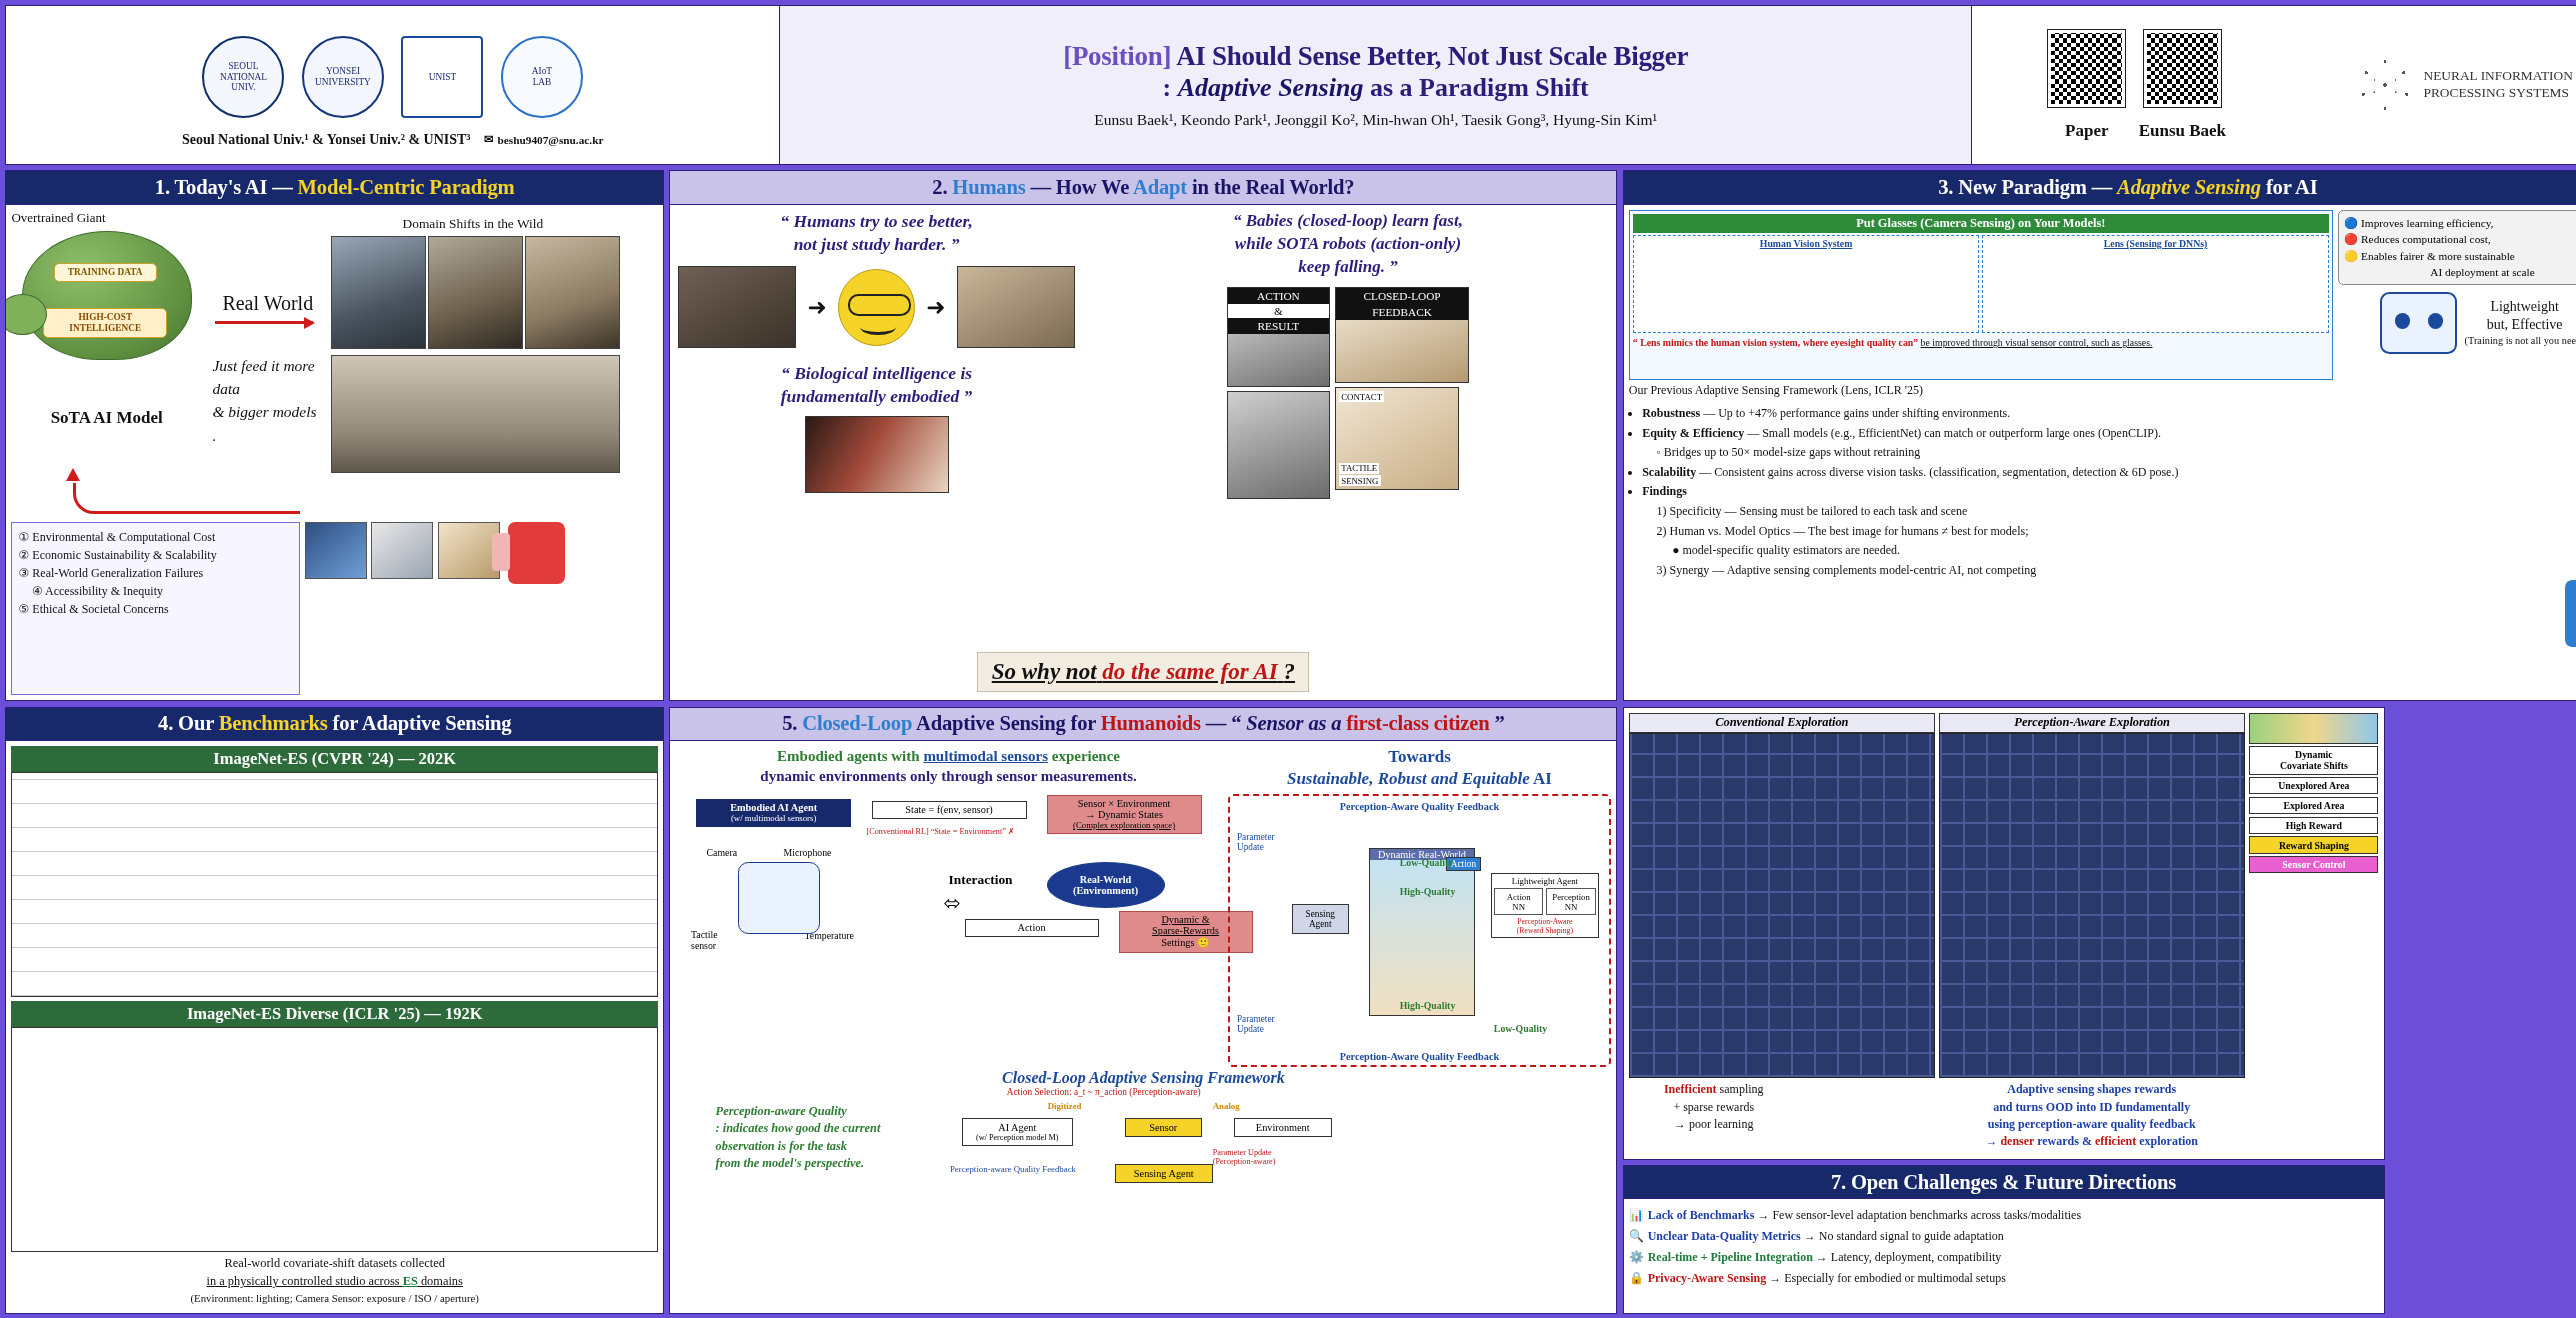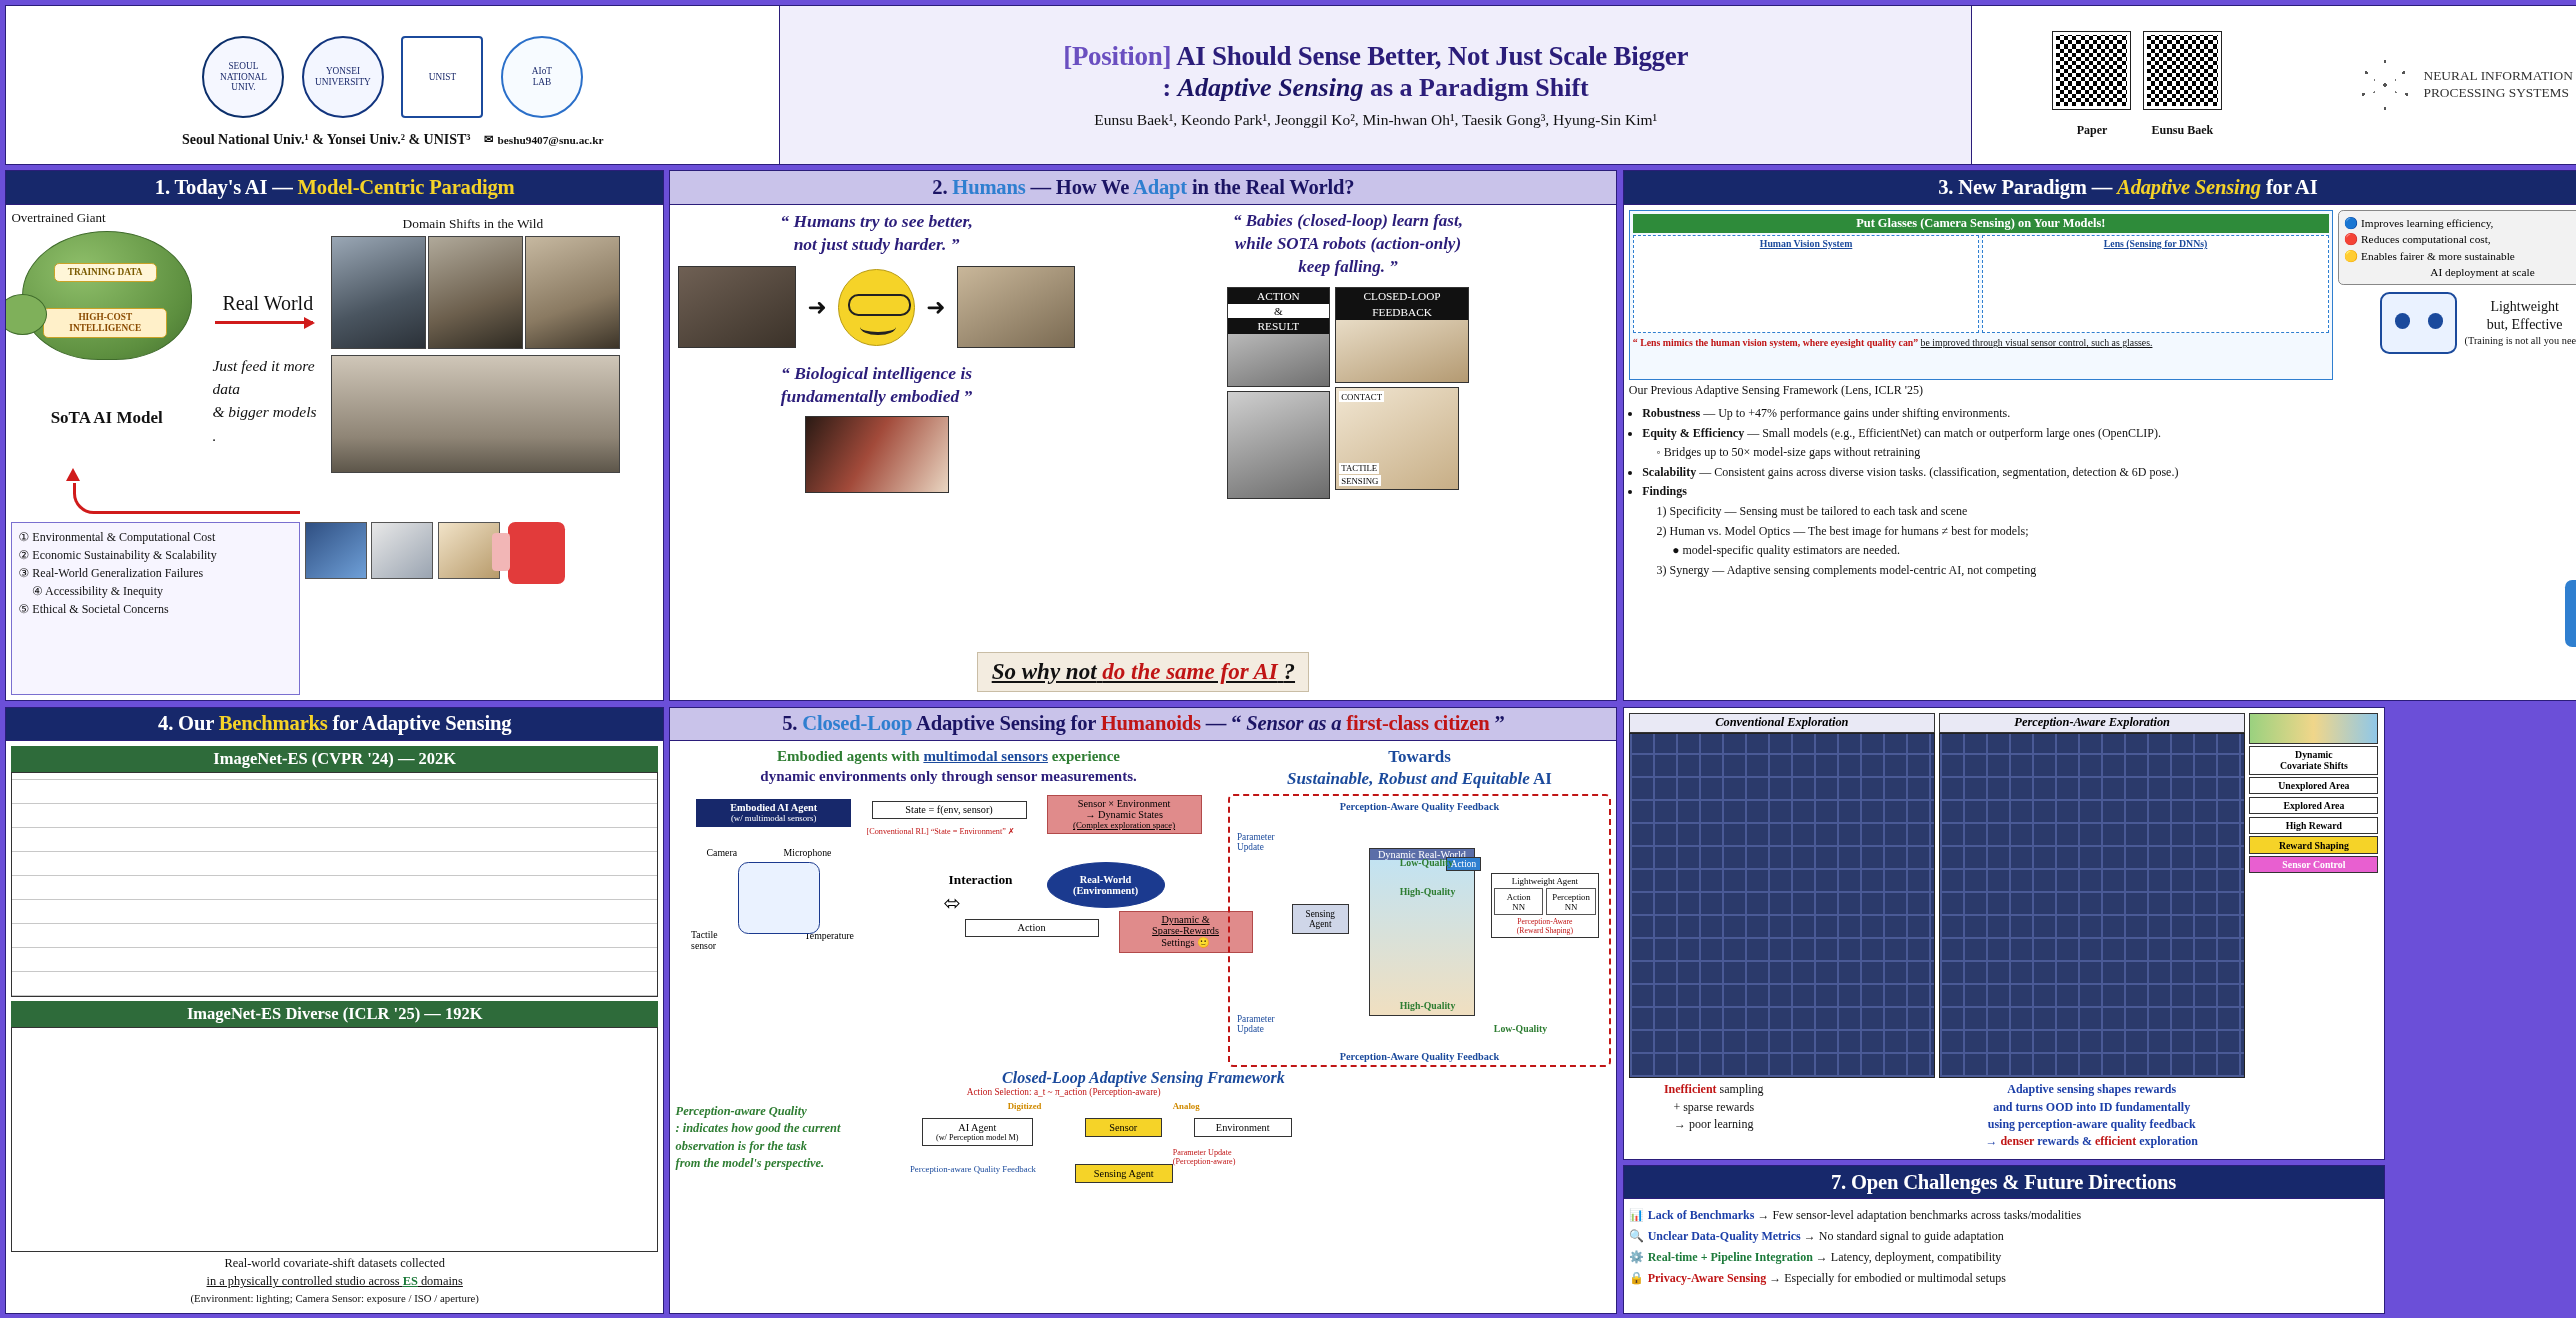--- a/index.html
+++ b/index.html
@@ -66,21 +66,21 @@
   }
   .qr-block { display: flex; flex-direction: column; align-items: center; }
   .qr {
     width: 77px; height: 77px;
     background:
       repeating-linear-gradient(90deg,#000 0 4.1px,#fff 4.1px 8.2px),
       repeating-linear-gradient(0deg,#000 0 4.1px,#fff 4.1px 8.2px);
     background-blend-mode: difference;
     border: 3.1px solid #fff; outline: 1px solid #222;
   }
-  .qr-label { font-size: 12px; font-weight: bold; margin-top: 14px; color:#111; }
+  .qr-label { font-size: 17px; font-weight: bold; margin-top: 14px; color:#111; }
   .neurips {
     width: 330px; display:flex; align-items:center; justify-content:center; gap: 7.2px;
     padding-right: 7.2px;
   }
   .neurips-dots {
     width: 62px; height: 62px; border-radius: 50%;
     background:
       radial-gradient(circle at 20% 30%, #555 1.5px, transparent 1.5px),
       radial-gradient(circle at 50% 12%, #555 1.5px, transparent 1.5px),
       radial-gradient(circle at 80% 30%, #555 1.5px, transparent 1.5px),
@@ -701,21 +701,21 @@
               <div style="position:absolute;left:170px;top:90px;font-size:9.8px;color:#2e7d32;font-weight:bold;">High-Quality</div>
               <div style="position:absolute;left:170px;bottom:54px;font-size:9.8px;color:#2e7d32;font-weight:bold;">High-Quality</div>
               <div style="position:absolute;right:62px;bottom:31px;font-size:9.8px;color:#2e7d32;font-weight:bold;">Low-Quality</div>
               <div style="position:absolute;left:0;right:0;bottom:3.1px;text-align:center;font-size:10.3px;color:#1b4a9c;font-weight:bold;">Perception-Aware Quality Feedback</div>
             </div>
           </div>
         </div>
 
         <div class="cl-title">Closed-Loop Adaptive Sensing Framework</div>
         <div style="display:flex;gap:7.2px;flex:1;">
-          <div style="width:222px;padding-top:15.5px;">
+          <div style="width:222px;padding-top:15.5px;margin-left:40px;">
             <div class="pq">Perception-aware Quality</div>
             <div class="pq s">: indicates how good the current</div>
             <div class="pq s">observation is for the task</div>
             <div class="pq s">from the model's perspective.</div>
           </div>
           <div class="small-flow" style="flex:1;">
             <div style="position:absolute;left:62px;top:0;font-size:9.3px;color:#c01515;">Action Selection: a_t ~ π_action (Perception-aware)</div>
             <div style="position:absolute;left:103px;top:13.4px;font-size:8.8px;color:#d08a00;font-weight:bold;">Digitized</div>
             <div style="position:absolute;left:268px;top:13.4px;font-size:8.8px;color:#d08a00;font-weight:bold;">Analog</div>
             <div class="fbox" style="left:17px;top:31px;width:111px;">

